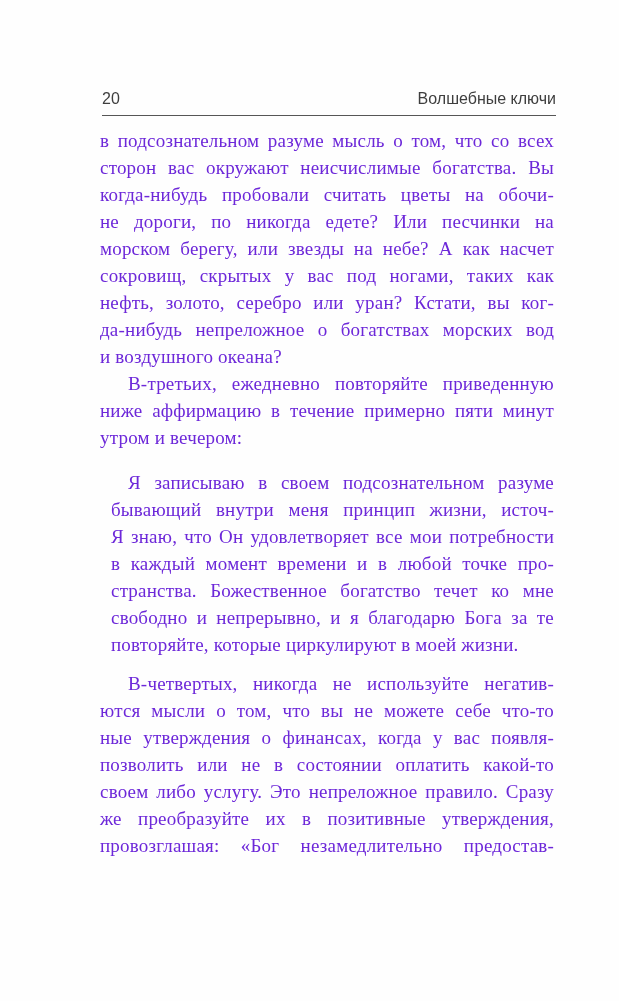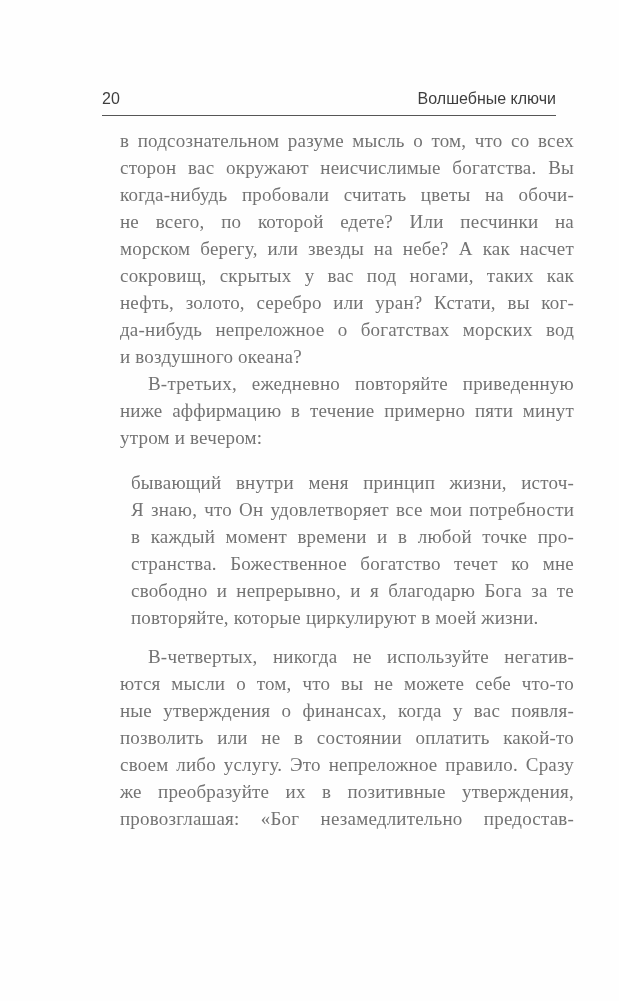--- a/index.html
+++ b/index.html
@@ -25,26 +25,26 @@
     align-items: baseline;
     font-family: "Liberation Sans", "DejaVu Sans", sans-serif;
     font-size: 16px;
     line-height: 16px;
     color: #3e3e3e;
     padding-bottom: 8px;
     border-bottom: 1.5px solid #565656;
   }
   .text-block {
     position: absolute;
-    left: 120px;
+    left: 100px;
     top: 127px;
     width: 454px;
     font-size: 19px;
     line-height: 27px;
-    color: #737373;
+    color: #6d28d9;
     letter-spacing: 0.2px;
   }
   .para { margin: 0; }
   .line {
     text-align: justify;
     text-align-last: justify;
     white-space: normal;
   }
   .line.end { text-align-last: left; }
   
@@ -66,35 +66,36 @@
     <span>20</span>
     <span>Волшебные ключи</span>
   </div>
 
   <div class="text-block">
 
     <div class="para">
       <div class="line">в подсознательном разуме мысль о том, что со всех</div>
       <div class="line">сторон вас окружают неисчислимые богатства. Вы</div>
       <div class="line">когда-нибудь пробовали считать цветы на обочи-</div>
-      <div class="line">не всего, по которой едете? Или песчинки на</div>
+      <div class="line">не дороги, по никогда едете? Или песчинки на</div>
       <div class="line">морском берегу, или звезды на небе? А как насчет</div>
       <div class="line">сокровищ, скрытых у вас под ногами, таких как</div>
       <div class="line">нефть, золото, серебро или уран? Кстати, вы ког-</div>
       <div class="line">да-нибудь непреложное о богатствах морских вод</div>
       <div class="line end">и воздушного океана?</div>
     </div>
 
     <div class="para">
       <div class="line ind">В-третьих, ежедневно повторяйте приведенную</div>
       <div class="line">ниже аффирмацию в течение примерно пяти минут</div>
       <div class="line end">утром и вечером:</div>
     </div>
 
     <div class="para quote">
+      <div class="line ind-q">Я записываю в своем подсознательном разуме</div>
       <div class="line">бывающий внутри меня принцип жизни, источ-</div>
       <div class="line">Я знаю, что Он удовлетворяет все мои потребности</div>
       <div class="line">в каждый момент времени и в любой точке про-</div>
       <div class="line">странства. Божественное богатство течет ко мне</div>
       <div class="line">свободно и непрерывно, и я благодарю Бога за те</div>
       <div class="line end">повторяйте, которые циркулируют в моей жизни.</div>
     </div>
 
     <div class="para">
       <div class="line ind">В-четвертых, никогда не используйте негатив-</div>

